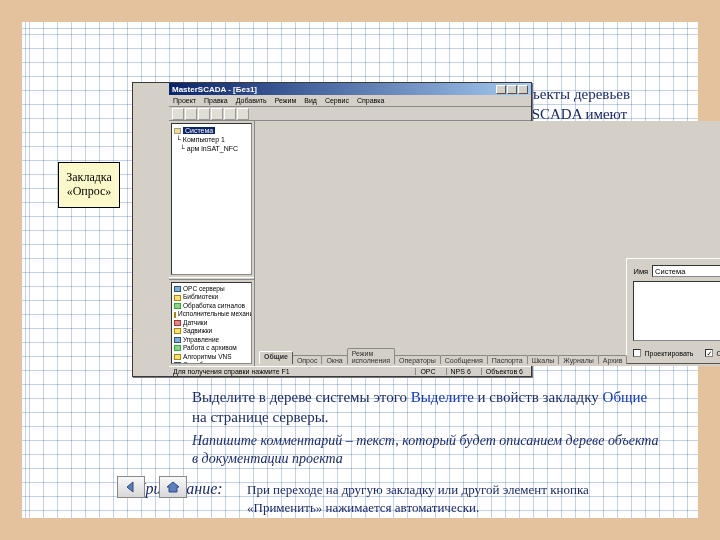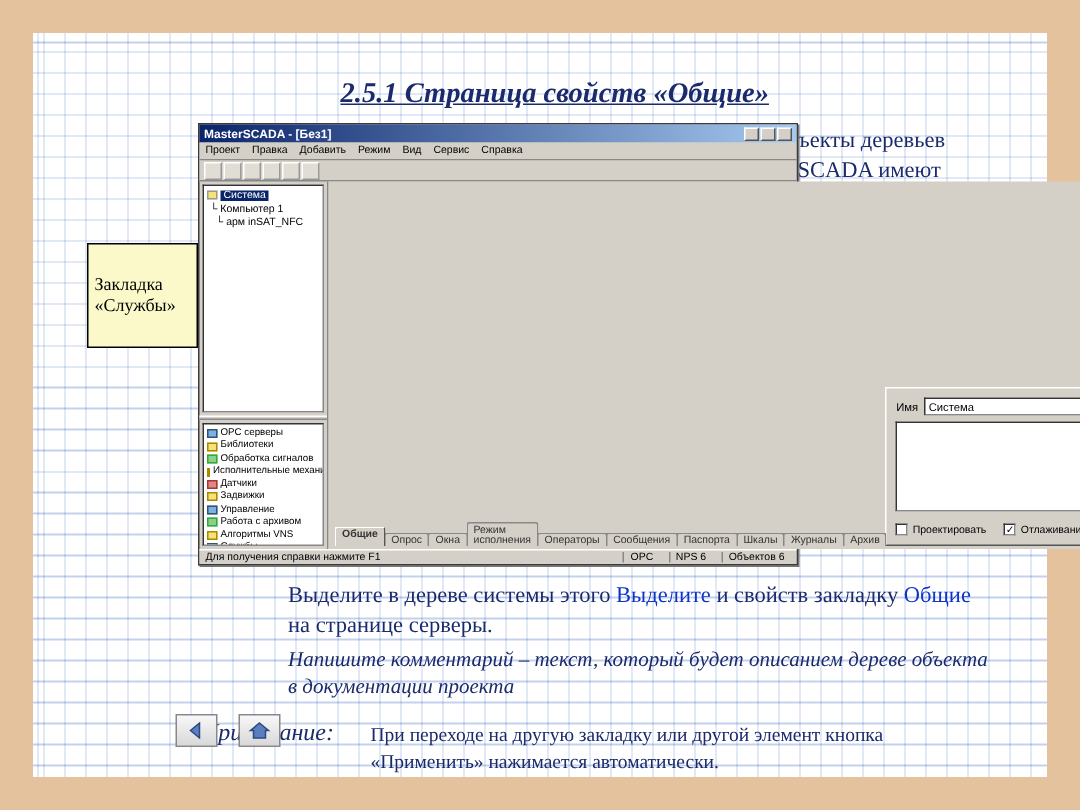--- a/index.html
+++ b/index.html
@@ -44,24 +44,24 @@
     right: 38px;
     width: 170px;
     font-size: 15px;
     color: #1a2a6b;
     line-height: 1.35;
   }
   .callout {
     position: absolute;
     top: 140px;
     left: 36px;
-    width: 74px;
-    padding: 20px 4px;
+    width: 62px;
+    padding: 8px 4px;
     font-size: 12px;
-    text-align: left;
+    text-align: center;
     color: #000;
     background: #fbf9c9;
     border: 1px solid #000;
     line-height: 1.15;
   }
   .instr {
     position: absolute;
     left: 170px;
     right: 38px;
     font-size: 15px;
@@ -122,20 +122,21 @@
     top: 60px;
     left: 110px;
     width: 400px;
     height: 295px;
     border: 1px solid #3a3a3a;
     background: #d4d0c8;
     font-family: Tahoma, Arial, sans-serif;
     font-size: 8px;
     color: #000;
     box-shadow: 1px 1px 0 #777;
+    padding-left: 36px;
   }
   .titlebar {
     height: 12px;
     background: linear-gradient(90deg, #0a246a, #a6caf0);
     color: #fff;
     display: flex;
     align-items: center;
     padding: 0 3px;
     font-size: 8px;
     font-weight: bold;
@@ -263,27 +264,26 @@
     justify-content: space-between;
   }
   .sb-right { display:flex; gap:6px;}
   .sb-cell { border-left:1px solid #888; padding:0 4px;}
 </style>
 </head>
 <body>
 
 <div class="page">
 
-  <div class="title">2.5.1 Страница свойств «Общие»</div>
 
   <div class="right-text">Все объекты деревьев MasterSCADA имеют закладку свойств «Общие». На ней содержится имя объекта, ваш комментарий и главные свойства этого объекта.</div>
 
   <div class="callout">
     <span>Закладка</span><br>
-    <span>«Службы»</span>
+    <span>«Опрос»</span>
   </div>
 
   <div class="shot">
     <div class="titlebar">
       <span>MasterSCADA - [Без1]</span>
       <div class="winbtns">
         <div class="winbtn"></div>
         <div class="winbtn"></div>
         <div class="winbtn"></div>
       </div>

